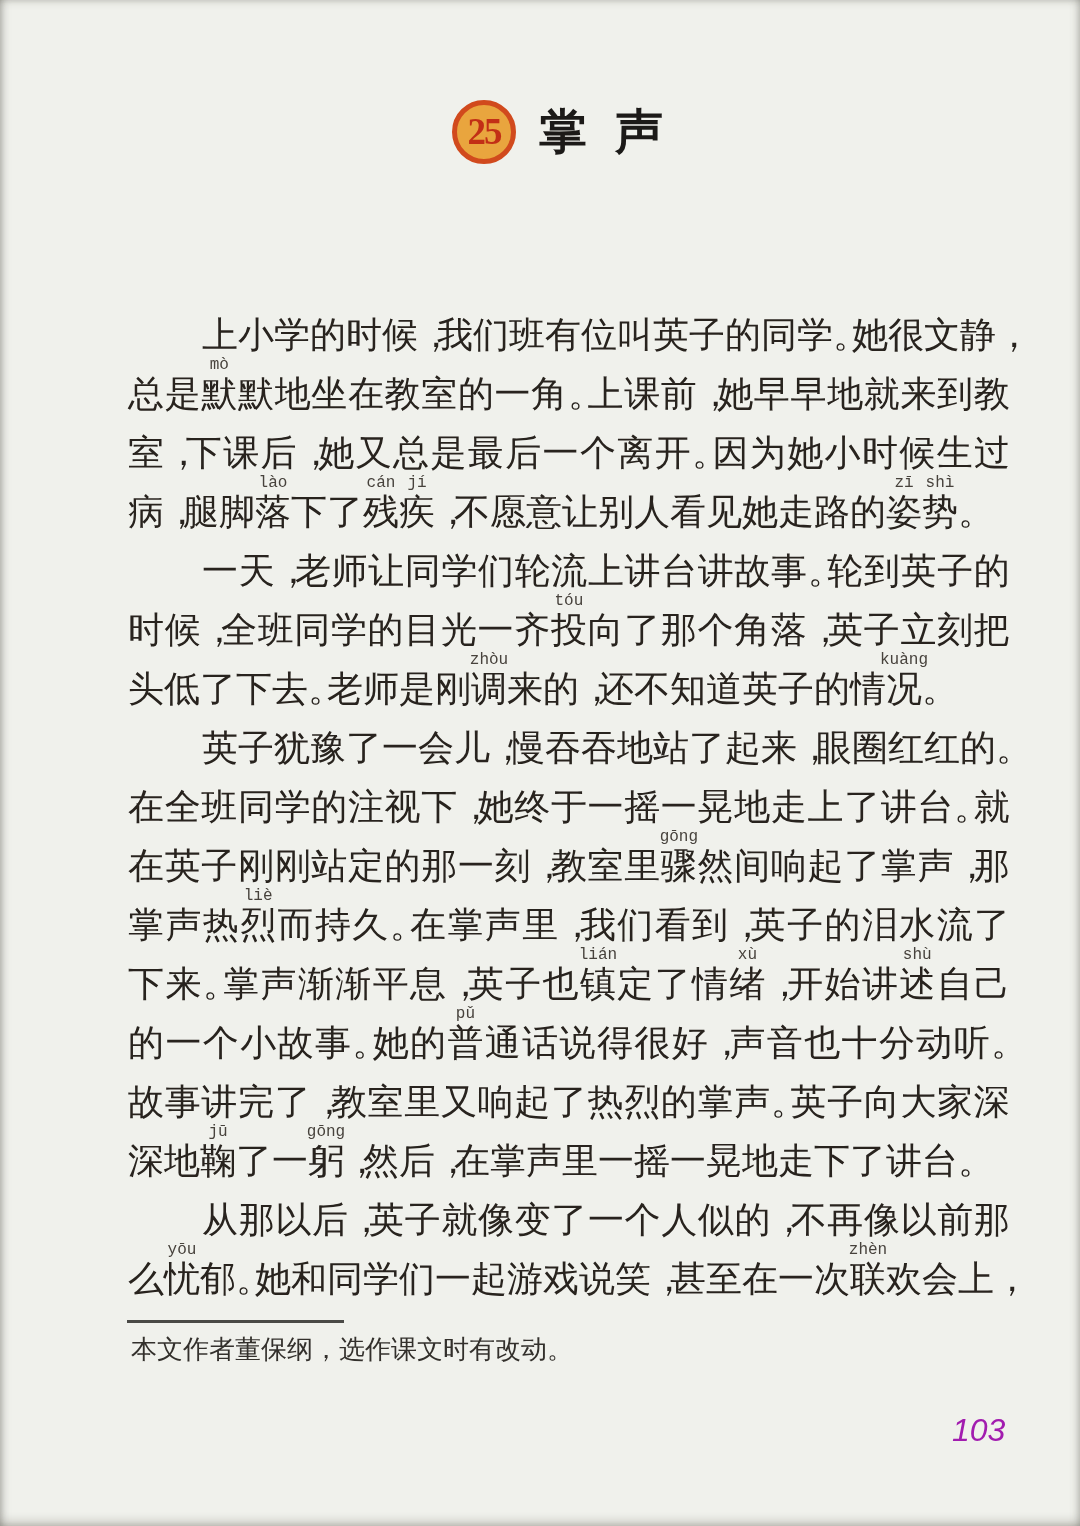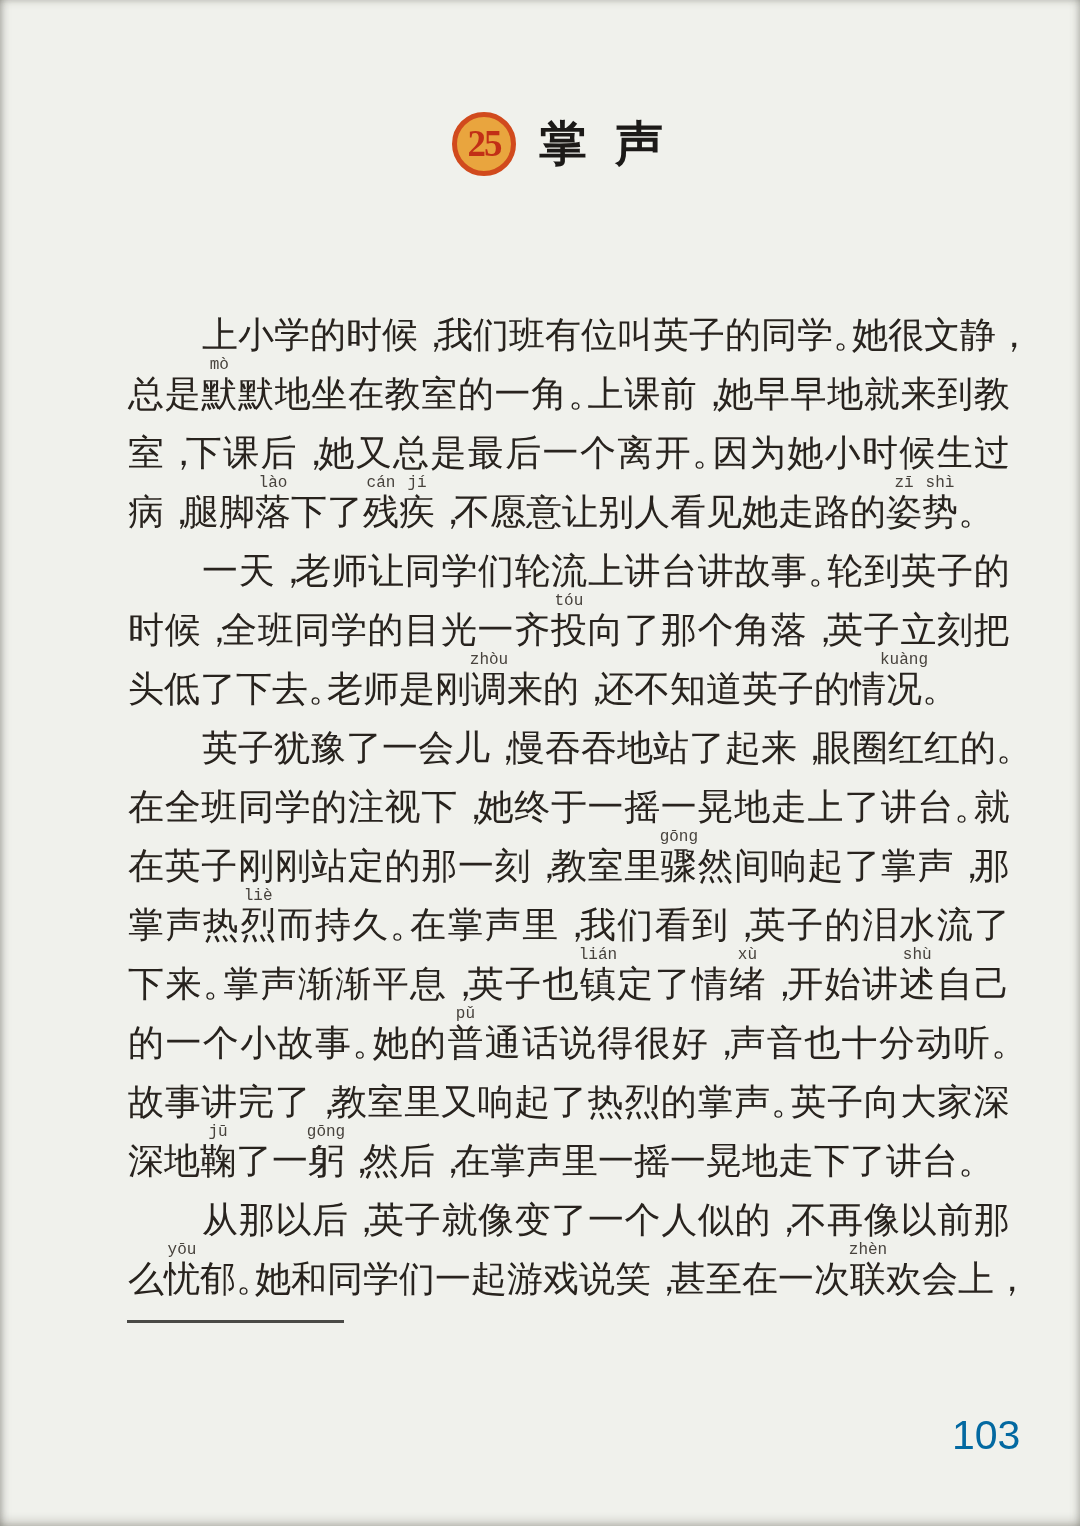--- a/index.html
+++ b/index.html
@@ -24,21 +24,21 @@
       inset 7px 0 9px -5px rgba(70,68,60,.38),
       inset -7px 0 9px -5px rgba(70,68,60,.30),
       inset 0 6px 8px -5px rgba(70,68,60,.22),
       inset 0 -9px 11px -6px rgba(70,68,60,.32);
     z-index: 5;
   }
 
   
   .title-row {
     position: absolute;
-    left: 452px; top: 112px;
+    left: 452px; top: 100px;
     display: flex;
     align-items: center;
   }
   .badge {
     box-sizing: border-box;
     width: 64px; height: 64px;
     border-radius: 50%;
     background: #e9a53e;
     border: 5px solid #d14a1d;
     display: flex; align-items: center; justify-content: center;
@@ -109,22 +109,23 @@
     font-size: 26px;
     line-height: 1.2;
     color: #33302c;
   }
 
   
   .page-number {
     position: absolute;
     left: 952px; top: 1412px;
     font-family: "Liberation Sans", "DejaVu Sans", sans-serif;
-    font-size: 41px;
-    color: #0369a1;
+    font-size: 32px;
+    color: #a21caf;
+    font-style: italic;
   }
 </style>
 </head>
 <body>
 
 <div class="page">
 
   <div class="title-row">
     <div class="badge">
       <span class="badge-num">25</span>
@@ -593,16 +594,17 @@
           <span class="ch">联<span class="py">zhèn</span></span>
           <span class="ch">欢</span>
           <span class="ch">会</span>
           <span class="ch">上</span>
           <span class="ch punct">，</span>
         </div>
       </div>
     </div>
 
   <div class="footnote-rule"></div>
+  <div class="footnote">本文作者董保纲，选作课文时有改动。</div>
 
   <div class="page-number">103</div>
 
 </div>
 
 </body></html>

